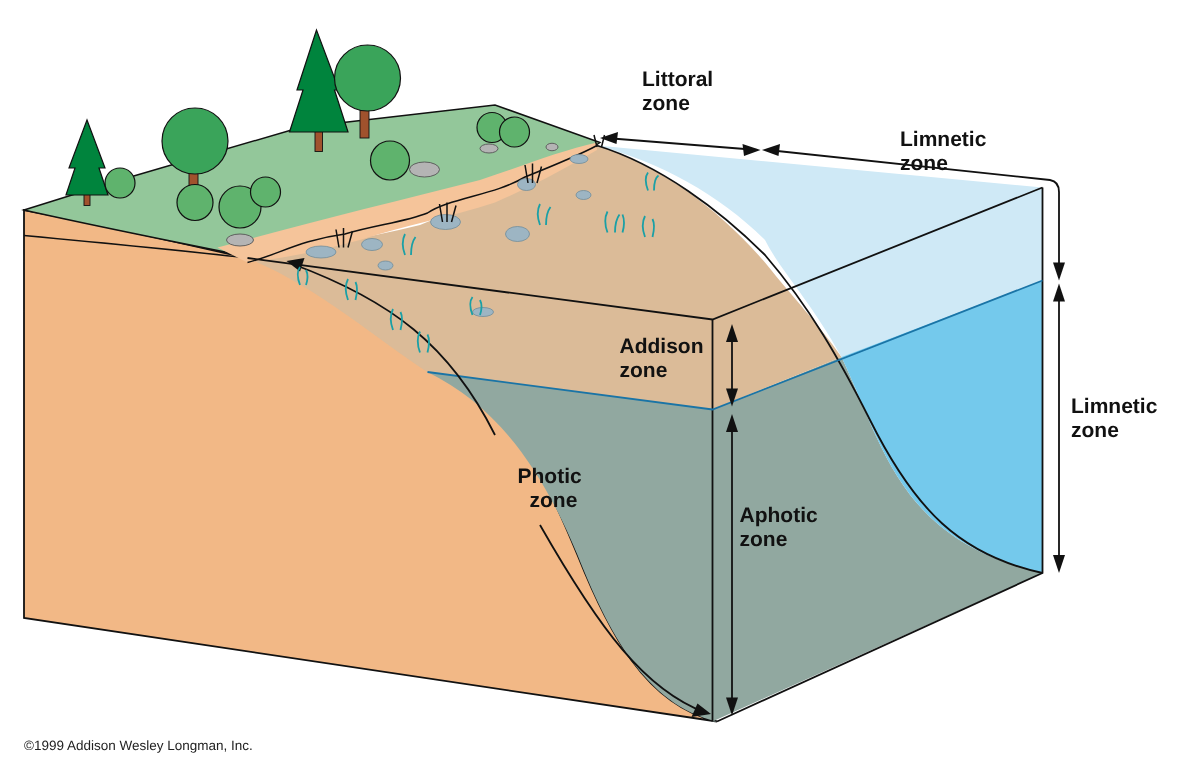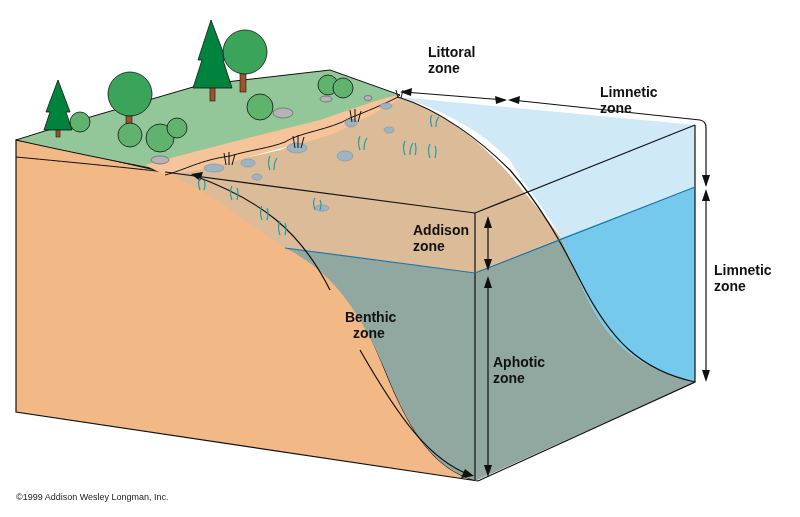--- a/index.html
+++ b/index.html
@@ -139,24 +139,24 @@
 </div>
 <div class="lbl" style="left:600px; top:84px;">
   <div>Limnetic</div>
   <div>zone</div>
 </div>
 <div class="lbl" style="left:413px; top:222px;">
   <div>Addison</div>
   <div>zone</div>
 </div>
 <div class="lbl" style="left:345px; top:309px;">
-  <div>Benthic</div>
+  <div>Photic</div>
   <div style="padding-left:8px">zone</div>
 </div>
-<div class="lbl" style="left:493px; top:354px;">
+<div class="lbl" style="left:493px; top:335px;">
   <div>Aphotic</div>
   <div>zone</div>
 </div>
 <div class="lbl" style="left:714px; top:262px;">
   <div>Limnetic</div>
   <div>zone</div>
 </div>
 
 <div class="copyright">©1999 Addison Wesley Longman, Inc.</div>
 

